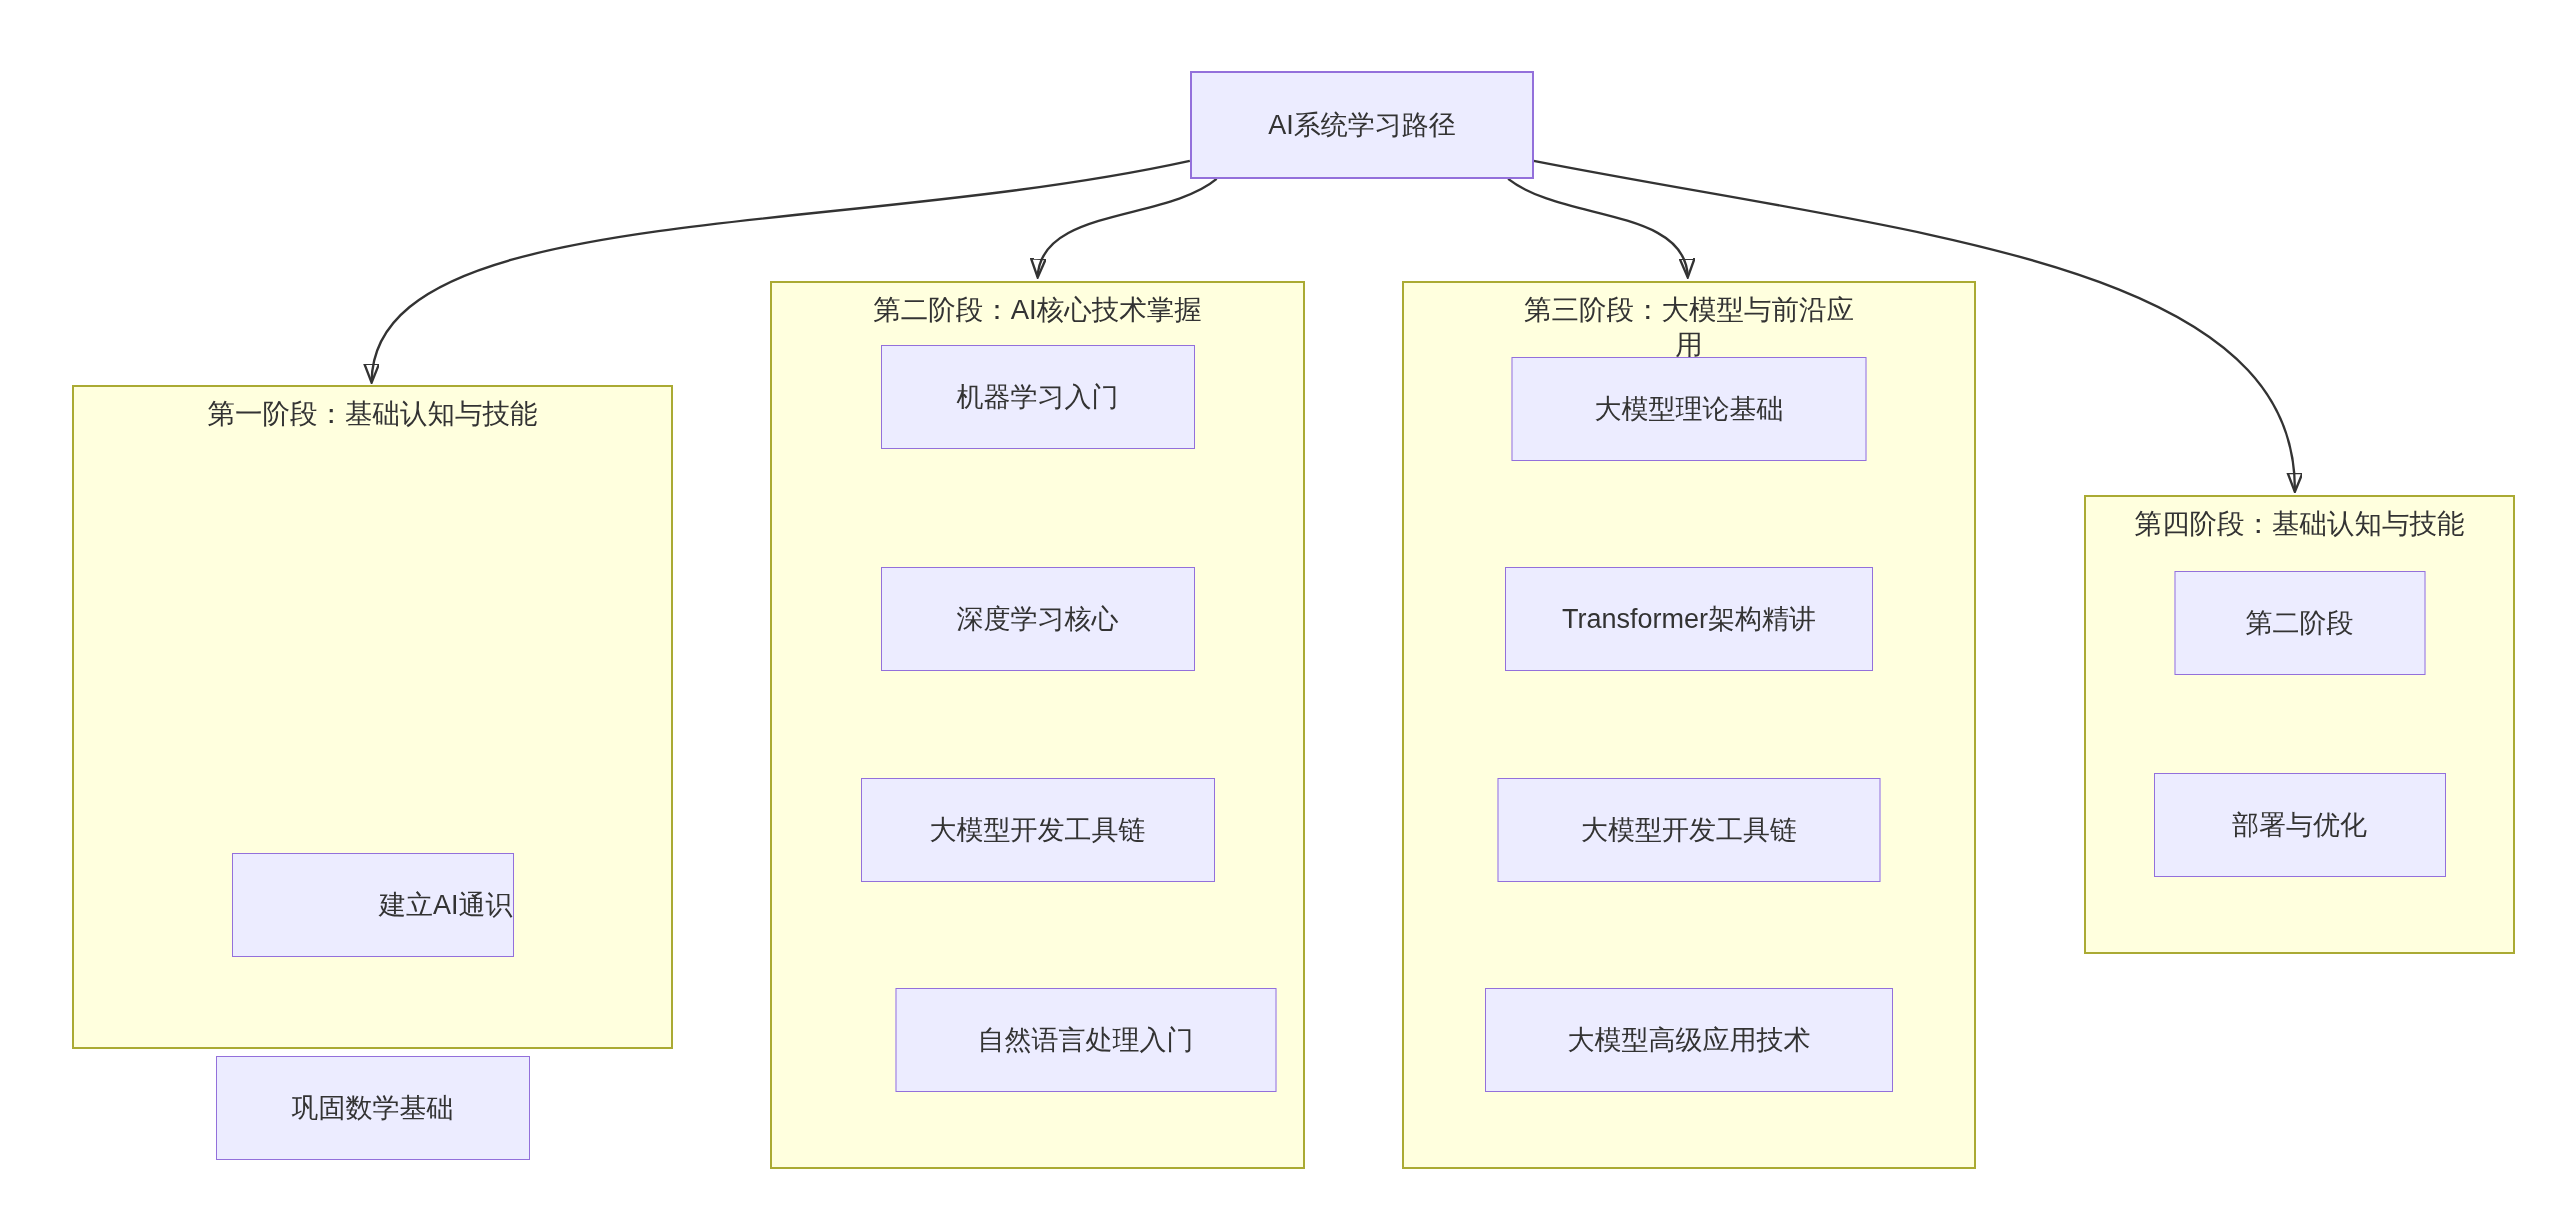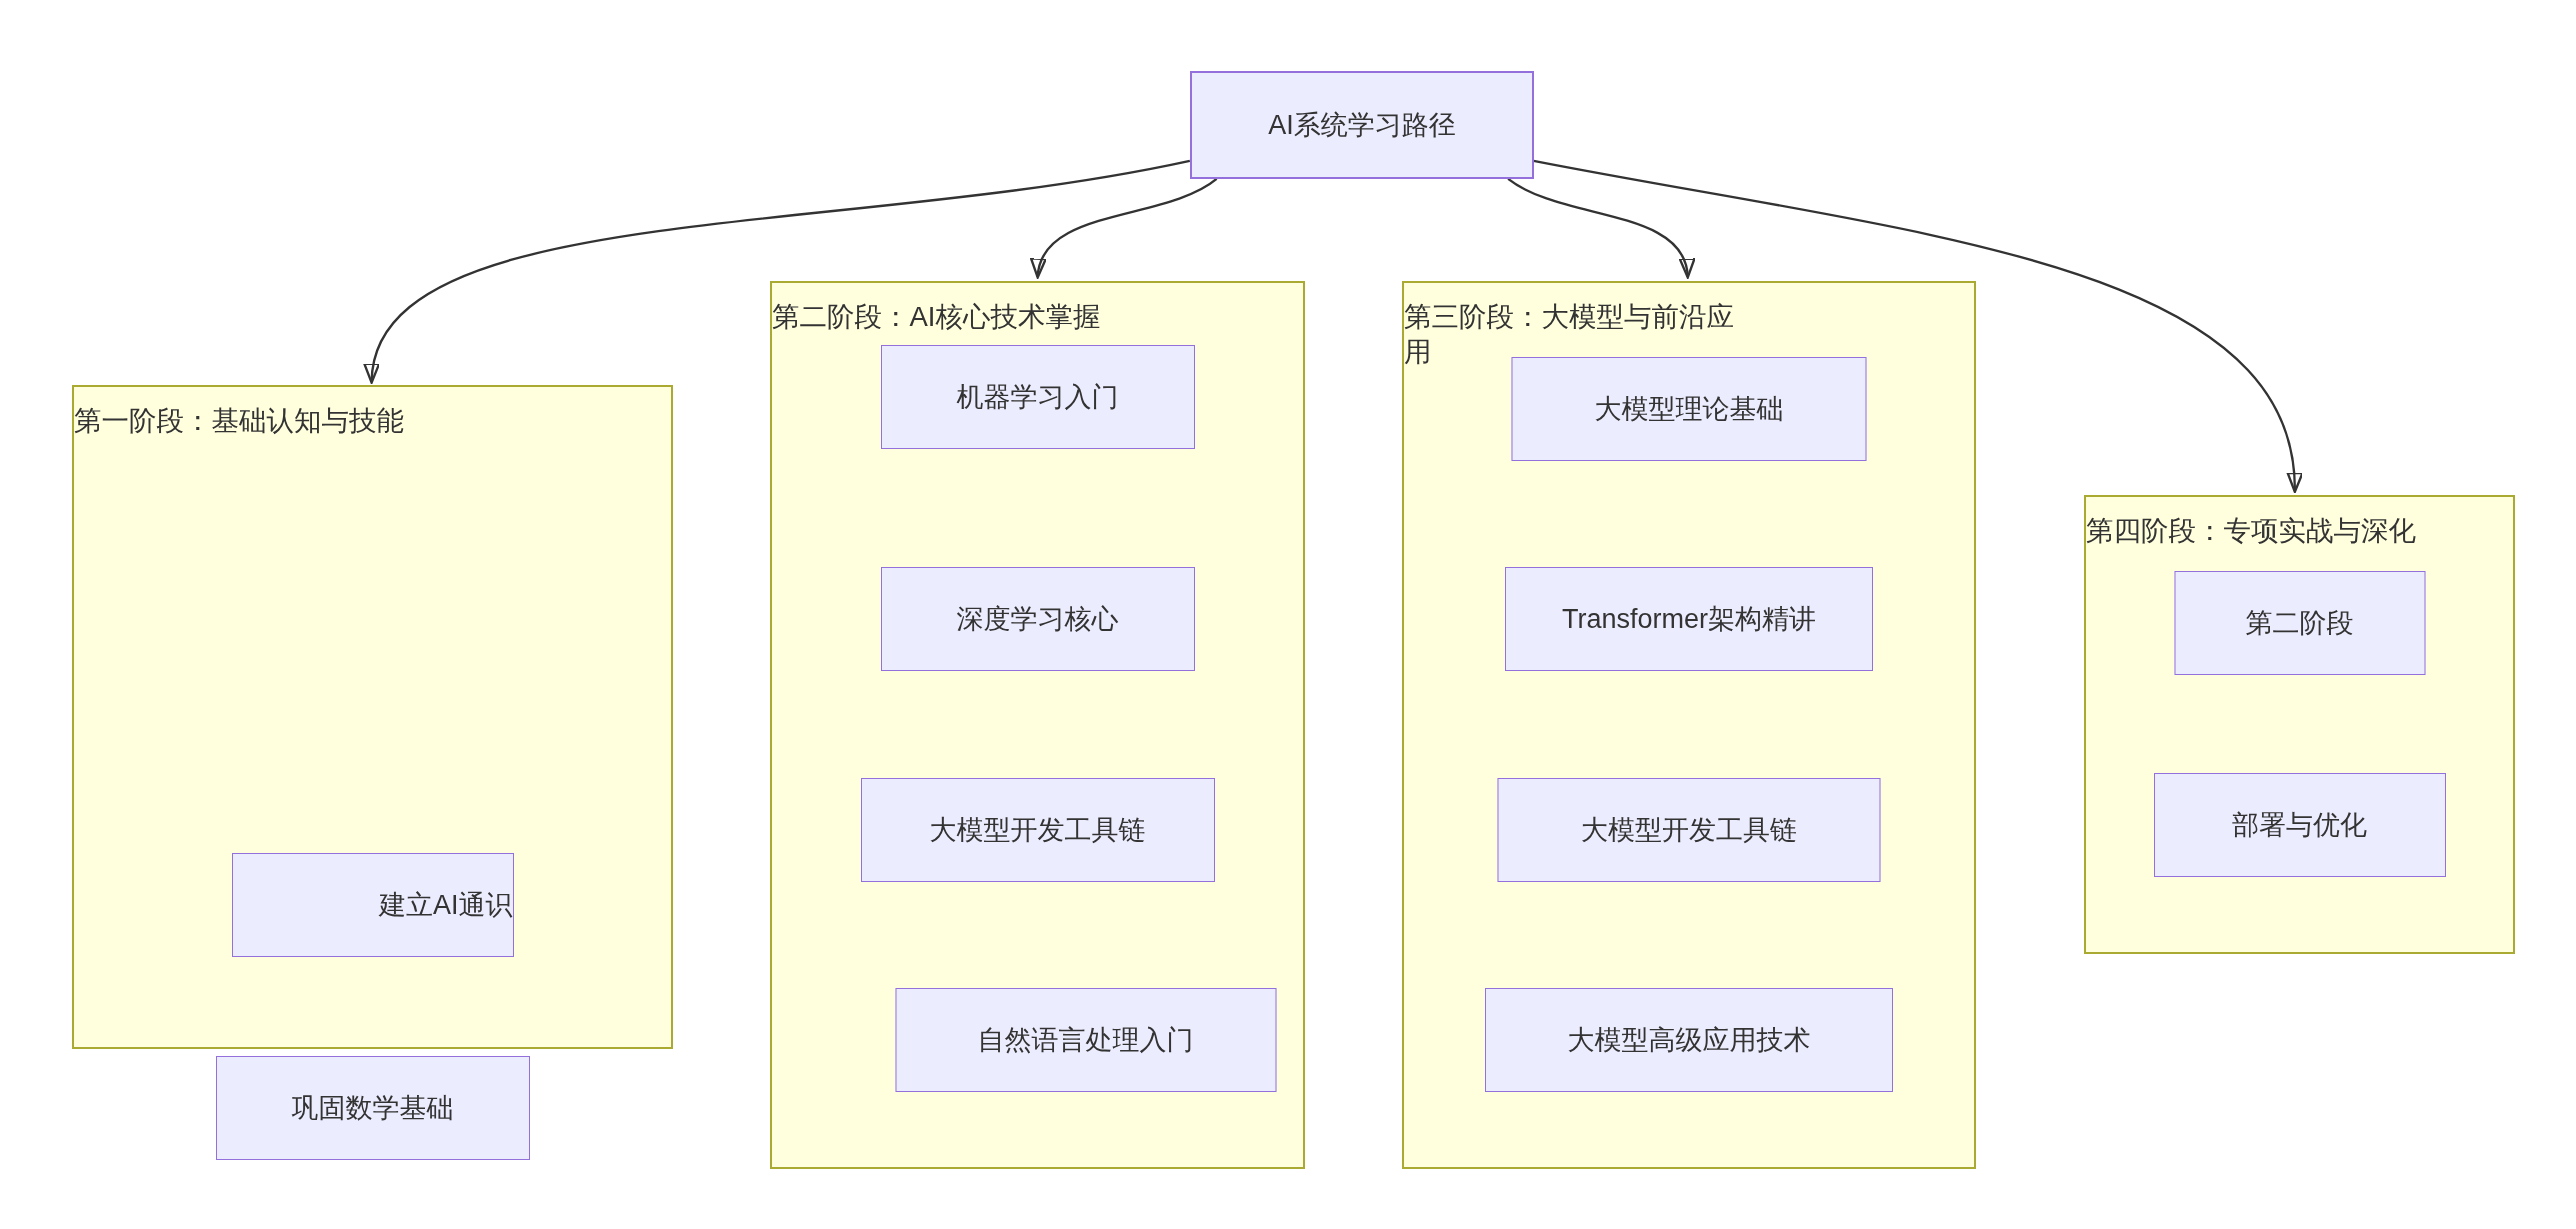--- a/index.html
+++ b/index.html
@@ -24,22 +24,22 @@
   }
   .root-node{
     left:1190px; top:71px; width:344px; height:108px;
     border-width:2px; z-index:3;
   }
   .phase{
     position:absolute; box-sizing:border-box;
     background:var(--phase-fill); border:2px solid var(--phase-border);
   }
   .phase-title{
-    position:absolute; top:16px; left:0; right:0;
-    font-size:27.5px; line-height:35px; z-index:1;
+    position:absolute; top:9px; left:0; right:0;
+    text-align:center; font-size:27.5px; line-height:35px; z-index:1;
   }
   .phase-title .wrap{display:inline-block; max-width:343px;}
   .phase .node{left:50%; transform:translateX(-50%); height:104px; z-index:2;}
   .phase1{left:72px;  top:385px; width:601px; height:664px;}
   .phase2{left:770px; top:281px; width:535px; height:888px;}
   .phase3{left:1402px; top:281px; width:574px; height:888px;}
   .phase4{left:2084px; top:495px; width:431px; height:459px;}
 </style>
 </head>
 <body>
@@ -106,21 +106,21 @@
     <div class="node" style="top:495px; width:383px;">
       <span>大模型开发工具链</span>
     </div>
     <div class="node" style="top:705px; width:408px;">
       <span>大模型高级应用技术</span>
     </div>
   </section>
 
   <section class="phase phase4">
     <div class="phase-title">
-      <span class="wrap">第四阶段：专项实战与深化</span>
+      <span class="wrap">第四阶段：基础认知与技能</span>
     </div>
     <div class="node" style="top:74px; width:251px;">
       <span>第二阶段</span>
     </div>
     <div class="node" style="top:276px; width:292px;">
       <span>部署与优化</span>
     </div>
   </section>
 
 </div>

